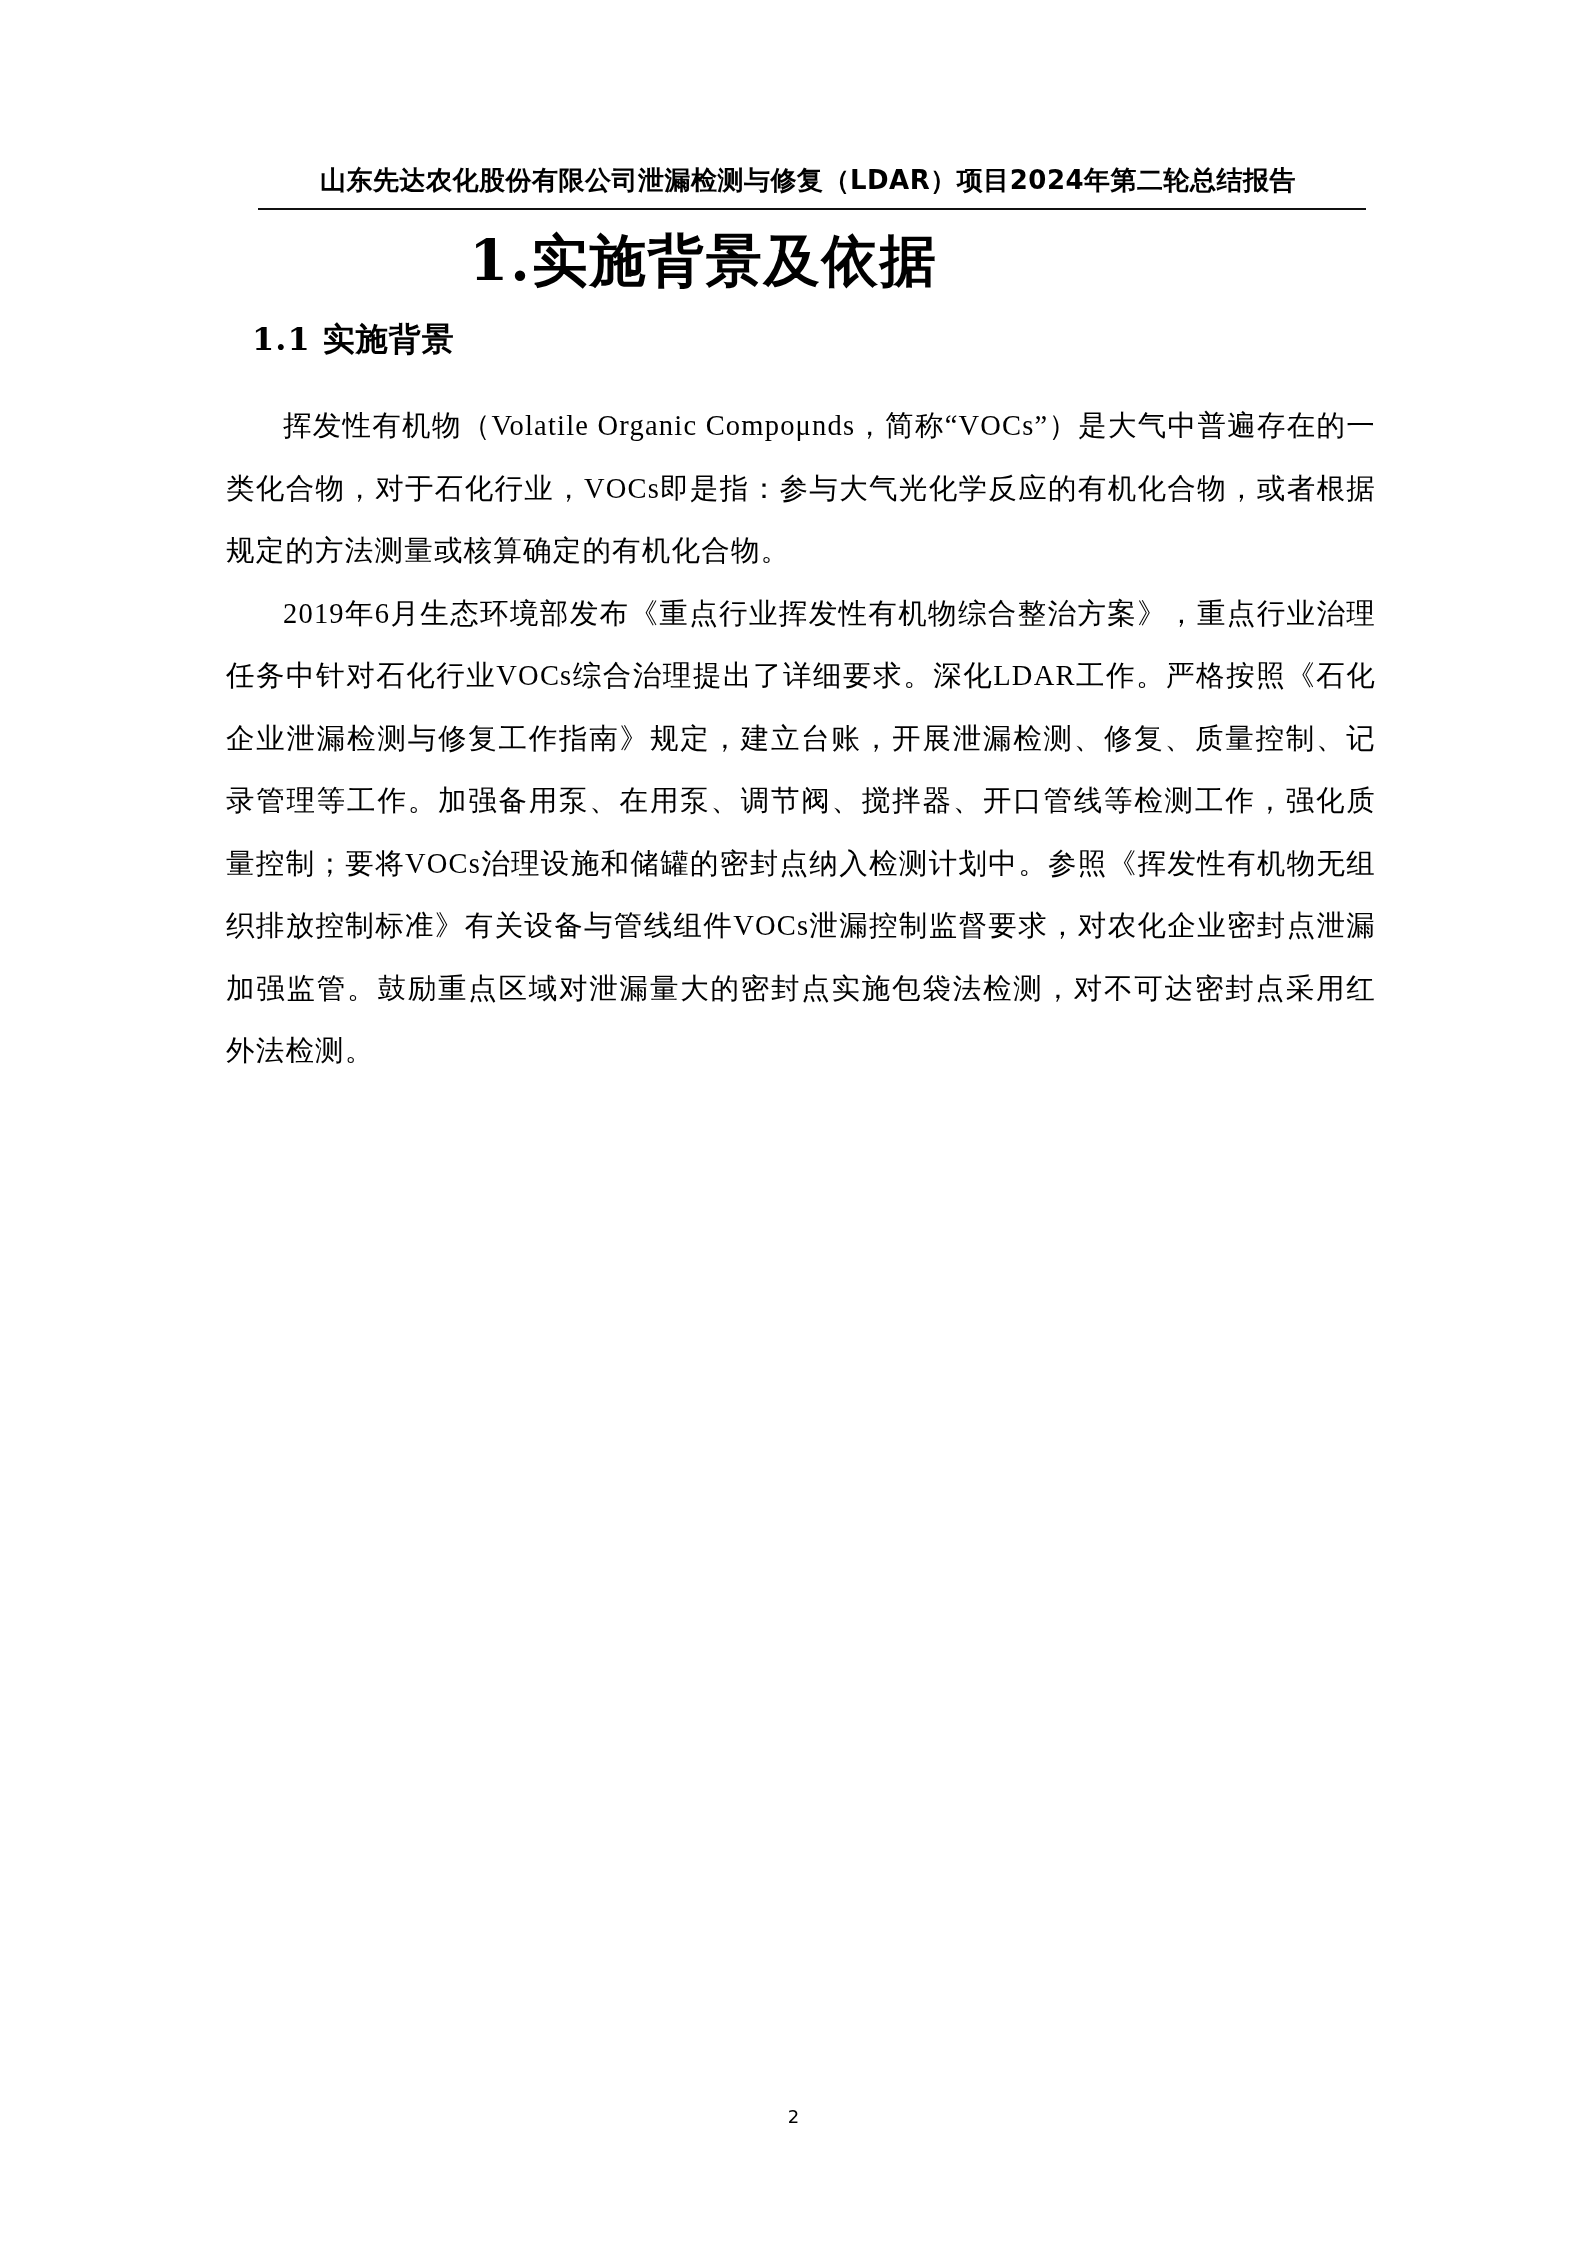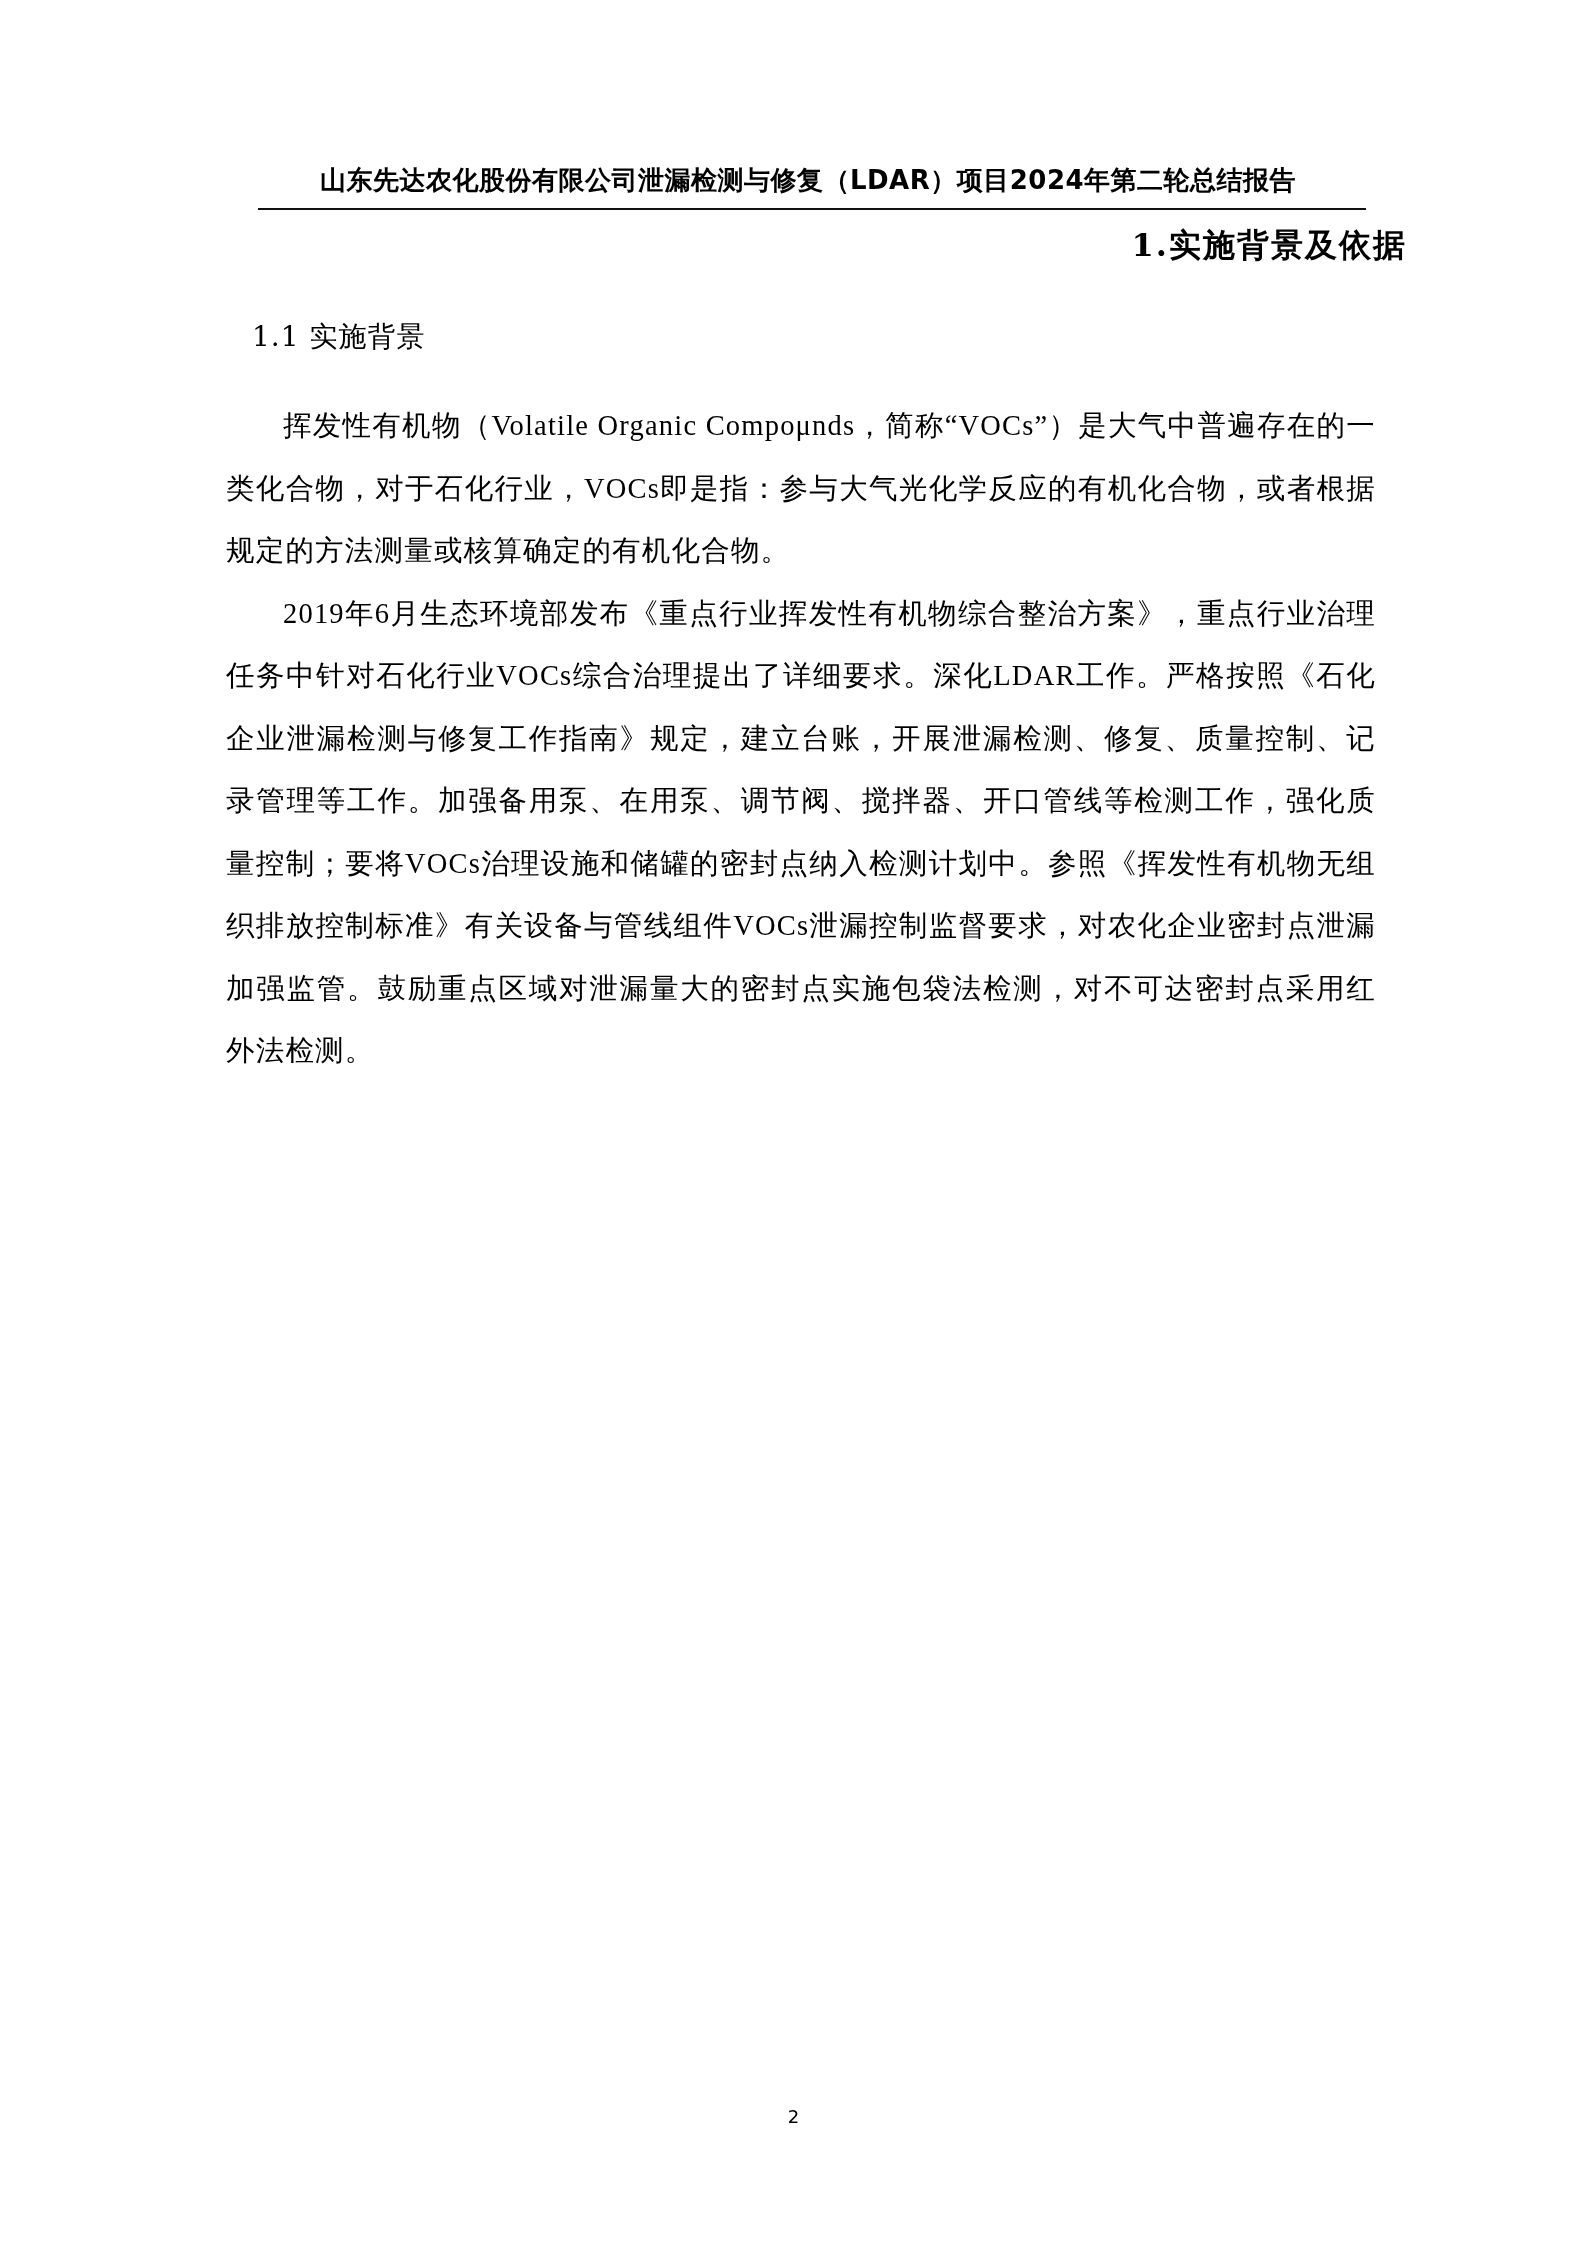--- a/index.html
+++ b/index.html
@@ -33,33 +33,33 @@
       top: 208px;
       width: 1108px;
       height: 2px;
       background: #111111;
     }
     .chapter-title {
       position: absolute;
       left: 0;
       top: 224px;
       width: 1407px;
-      text-align: right;
+      text-align: center;
       font-family: "DejaVu Serif", serif;
       font-weight: bold;
-      font-size: 32px;
+      font-size: 56px;
       letter-spacing: 2px;
     }
     .section-title {
       position: absolute;
       left: 252px;
       top: 318px;
       font-family: "DejaVu Serif", serif;
-      font-weight: normal;
-      font-size: 28px;
+      font-weight: bold;
+      font-size: 32px;
       letter-spacing: 1px;
     }
     .body-text {
       position: absolute;
       left: 226px;
       top: 395px;
       width: 1158px;
     }
     .para {
       margin: 0 8px 0 0;

